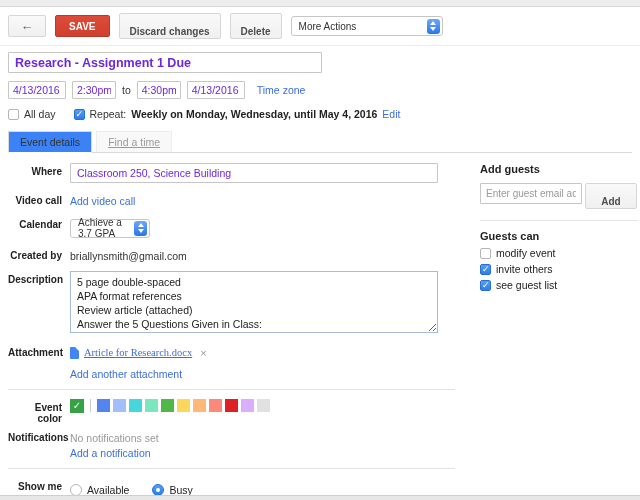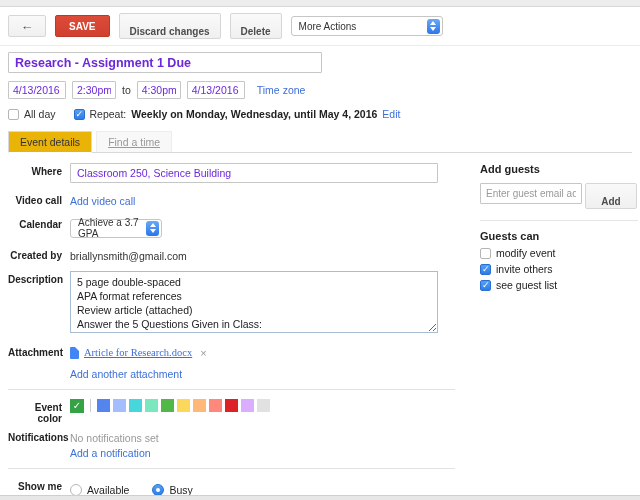--- a/index.html
+++ b/index.html
@@ -26,21 +26,21 @@
   }
   .btn.back { width: 38px; padding: 0; font-size: 13px; color: #555; line-height: 20px; }
   .btn.save { background: linear-gradient(#dd4b39, #d0402e); border-color: #b93a2b; color: #fff; padding: 0 13px; }
 
   .selectbox {
     display: inline-flex; align-items: center; justify-content: space-between;
     height: 20px; background: #fff; border: 1px solid #c6c6c6; border-radius: 3px;
     padding: 0 2px 0 7px; font-size: 10px; color: #333; cursor: pointer;
   }
   .selectbox.more-actions { width: 152px; }
-  .selectbox.cal { width: 92px; height: 19px; }
+  .selectbox.cal { width: 80px; height: 19px; }
   .stepper {
     width: 13px; height: 15px; border-radius: 3px; flex: 0 0 13px;
     background: linear-gradient(#6aa9f8, #2a75ea);
     display: flex; flex-direction: column; align-items: center; justify-content: center; gap: 2px;
   }
   .stepper::before { content: ""; border-left: 3px solid transparent; border-right: 3px solid transparent; border-bottom: 4px solid #fff; }
   .stepper::after  { content: ""; border-left: 3px solid transparent; border-right: 3px solid transparent; border-top: 4px solid #fff; }
 
   .wrapper { padding: 0 8px; }
 
@@ -63,21 +63,21 @@
   .cb.checked { background: linear-gradient(#55a0f5,#2b7de9); border-color: #2a6fd2; }
   .cb.checked::after { content: "✓"; position: absolute; left: 1px; top: -1px; color: #fff; font-size: 9px; font-weight: bold; }
   .radio { width: 12px; height: 12px; border: 1px solid #b5b5b5; border-radius: 50%; background: #fff;
         display: inline-block; position: relative; cursor: pointer; flex: 0 0 12px; }
   .radio.selected { background: linear-gradient(#55a0f5,#2b7de9); border-color: #2a6fd2; }
   .radio.selected::after { content: ""; position: absolute; left: 3px; top: 3px; width: 4px; height: 4px; border-radius: 50%; background: #fff; }
 
   
   .tabs { margin-top: 11px; display: flex; align-items: flex-end; border-bottom: 1px solid #d9d9d9; }
   .tab { font-size: 10.5px; padding: 4px 11px; cursor: pointer; }
-  .tab.active { background: #eab308; border: 1px solid #d9d9d9; border-bottom: 1px solid #fff; margin-bottom: -1px; color: #333; }
+  .tab.active { background: #3b82f6; border: 1px solid #d9d9d9; border-bottom: 1px solid #fff; margin-bottom: -1px; color: #333; }
   .tab.inactive { color: #999; text-decoration: underline; background: #f8f8f8; border: 1px solid #ededed; border-bottom: none; margin-left: 4px; }
 
   
   .content { display: flex; padding-top: 10px; }
   .left-col { width: 462px; flex: 0 0 462px; }
   .right-col { flex: 1; padding-left: 10px; }
 
   .frow { display: flex; margin-bottom: 9px; }
   .flabel { width: 62px; flex: 0 0 62px; text-align: right; padding-right: 8px; padding-top: 3px;
             font-size: 10px; font-weight: bold; color: #222; }

